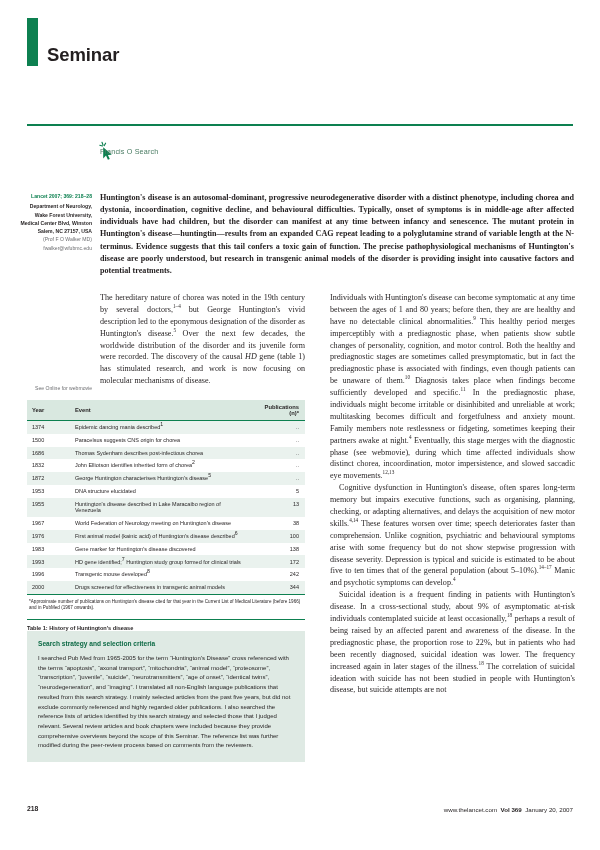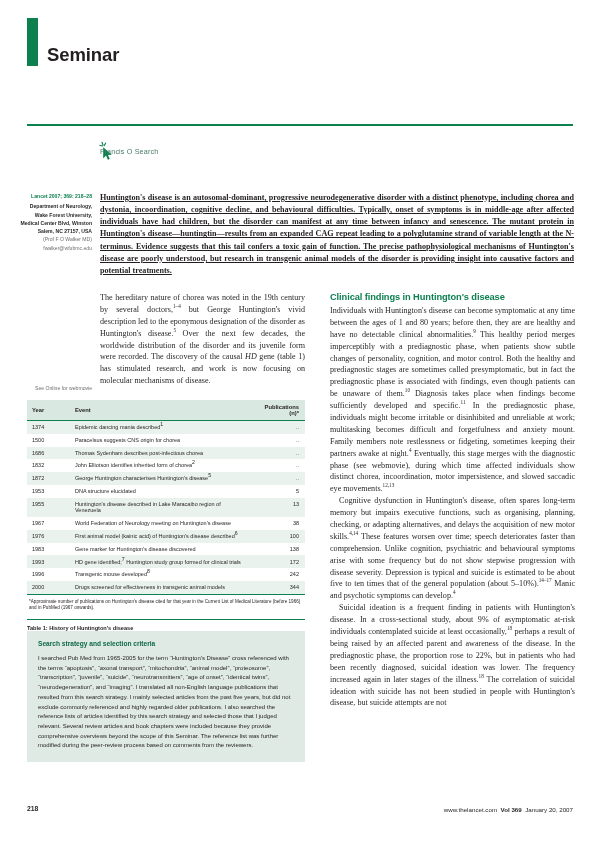--- a/index.html
+++ b/index.html
@@ -113,21 +113,20 @@
   .abstract {
     position: absolute;
     left: 100px; top: 192px;
     width: 474px;
     font-family: "Liberation Serif", serif;
     font-weight: bold;
     font-size: 8.1px;
     line-height: 1.5;
     text-align: justify;
     color: #231f20;
-    text-decoration: underline;
   }
 
   
   .col-left {
     position: absolute;
     left: 100px; top: 292px;
     width: 205px;
   }
   .col-right {
     position: absolute;
@@ -370,21 +369,20 @@
   <div class="tbl-foot">*Approximate number of publications on Huntington's disease cited for that year in the Current List of Medical Literature (before 1966) and in PubMed (1967 onwards).</div>
   <div class="tbl-cap">Table 1: History of Huntington's disease</div>
 </div>
 
 <div class="panel">
   <div class="panel-head">Search strategy and selection criteria</div>
   <p class="panel-body">I searched Pub Med from 1965-2005 for the term “Huntington's Disease” cross referenced with the terms “apoptosis”, “axonal transport”, “mitochondria”, “animal model”, “proteosome”, “transcription”, “juvenile”, “suicide”, “neurotransmitters”, “age of onset”, “identical twins”, “neurodegeneration”, and “imaging”. I translated all non-English language publications that resulted from this search strategy. I mainly selected articles from the past five years, but did not exclude commonly referenced and highly regarded older publications. I also searched the reference lists of articles identified by this search strategy and selected those that I judged relevant. Several review articles and book chapters were included because they provide comprehensive overviews beyond the scope of this Seminar. The reference list was further modified during the peer-review process based on comments from the reviewers.</p>
 </div>
 
 <div class="col-right">
-  <h2 class="sec-head">Clinical findings in Huntington's disease</h2>
   <p class="body-p">Individuals with Huntington's disease can become symptomatic at any time between the ages of 1 and 80 years; before then, they are are healthy and have no detectable clinical abnormalities.<sup>9</sup> This healthy period merges imperceptibly with a prediagnostic phase, when patients show subtle changes of personality, cognition, and motor control. Both the healthy and prediagnostic stages are sometimes called presymptomatic, but in fact the prediagnostic phase is associated with findings, even though patients can be unaware of them.<sup>10</sup> Diagnosis takes place when findings become sufficiently developed and specific.<sup>11</sup> In the prediagnostic phase, individuals might become irritable or disinhibited and unreliable at work; multitasking becomes difficult and forgetfulness and anxiety mount. Family members note restlessness or fidgeting, sometimes keeping their partners awake at night.<sup>4</sup> Eventually, this stage merges with the diagnostic phase (see webmovie), during which time affected individuals show distinct chorea, incoordination, motor impersistence, and slowed saccadic eye movements.<sup>12,13</sup></p>
   <p class="body-p">Cognitive dysfunction in Huntington's disease, often spares long-term memory but impairs executive functions, such as organising, planning, checking, or adapting alternatives, and delays the acquisition of new motor skills.<sup>4,14</sup> These features worsen over time; speech deteriorates faster than comprehension. Unlike cognition, psychiatric and behavioural symptoms arise with some frequency but do not show stepwise progression with disease severity. Depression is typical and suicide is estimated to be about five to ten times that of the general population (about 5–10%).<sup>14–17</sup> Manic and psychotic symptoms can develop.<sup>4</sup></p>
   <p class="body-p">Suicidal ideation is a frequent finding in patients with Huntington's disease. In a cross-sectional study, about 9% of asymptomatic at-risk individuals contemplated suicide at least occasionally,<sup>18</sup> perhaps a result of being raised by an affected parent and awareness of the disease. In the prediagnostic phase, the proportion rose to 22%, but in patients who had been recently diagnosed, suicidal ideation was lower. The frequency increased again in later stages of the illness.<sup>18</sup> The correlation of suicidal ideation with suicide has not been studied in people with Huntington's disease, but suicide attempts are not</p>
 </div>
 
 <div class="foot-page">218</div>
 <div class="foot-right">
   <span>www.thelancet.com</span>&nbsp;&nbsp;<span class="vol">Vol 369</span>&nbsp;&nbsp;<span>January 20, 2007</span>
 </div>
 

